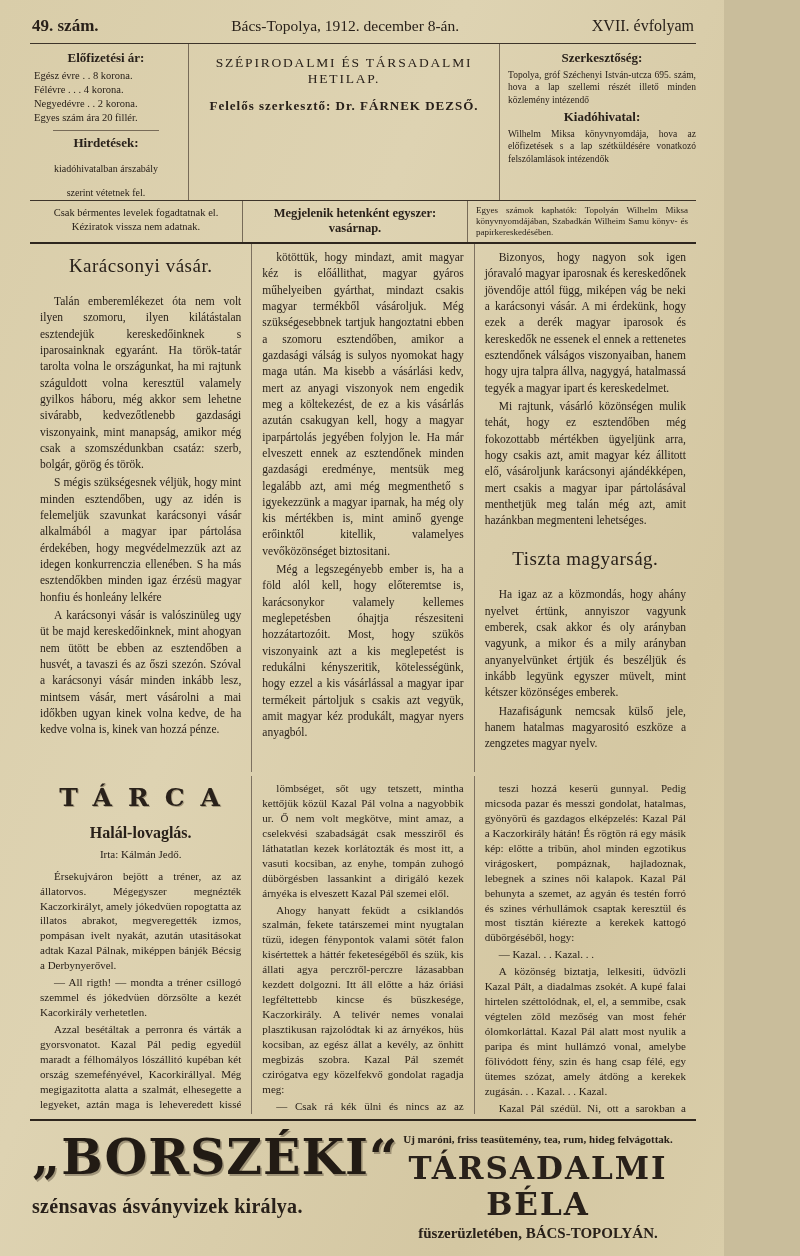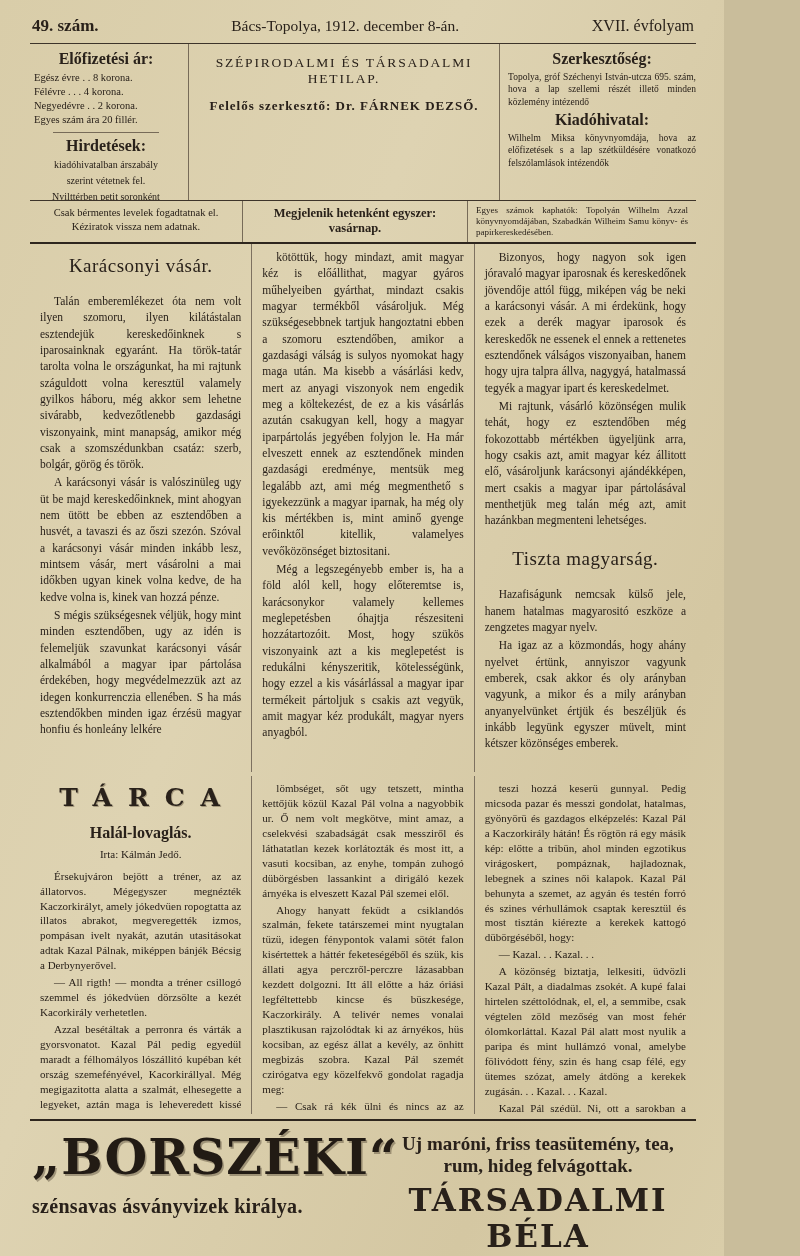--- a/index.html
+++ b/index.html
@@ -15,23 +15,23 @@
   .topline{display:flex;justify-content:space-between;align-items:baseline;padding:8px 2px 7px;}
   .topline .issue{font-size:17px;font-weight:bold;}
   .topline .dateline{font-size:15.5px;}
   .topline .volume{font-size:16px;}
   .rule{border-top:1.5px solid #3d342a;}
   
   .masthead{display:flex;height:156px;overflow:hidden;}
   .mh-left{width:152px;padding:4px 6px 0 0;}
   .mh-center{flex:1;border-left:1px solid #776b58;border-right:1px solid #776b58;padding:2px 8px 0;text-align:center;}
   .mh-right{width:188px;padding:4px 0 0 8px;}
-  .mh-heading{font-size:16px;font-weight:bold;text-align:center;margin:2px 0 3px;}
+  .mh-heading{font-size:13px;font-weight:bold;text-align:center;margin:2px 0 3px;}
   .rate-line{margin:0 0 1px;font-size:10.5px;line-height:1.25;text-align:left;padding-left:4px;}
-  .fine-line{margin:4px;font-size:10px;line-height:1.22;text-align:center;}
+  .fine-line{margin:12px;font-size:10px;line-height:1.22;text-align:center;}
   .mini-rule{border-top:1px solid #776b58;width:70%;margin:5px auto 4px;}
   .mh-small-just{font-size:9.5px;line-height:1.3;text-align:justify;margin:0 0 3px;}
   .paper-title-wrap{height:56px;margin-top:3px;}
   .paper-title{
     display:inline-block;white-space:nowrap;
     font-family:"DejaVu Serif","Liberation Serif",serif;
     font-weight:bold;font-size:30px;letter-spacing:.5px;color:#1f1812;
     transform:scaleY(1.55);transform-origin:center top;
   }
   .paper-subtitle{font-size:13.5px;letter-spacing:1.8px;margin-top:9px;font-weight:normal;}
@@ -58,21 +58,21 @@
     text-shadow:1px 1px 0 rgba(60,45,25,.35);
   }
   .tarca-title{text-align:center;font-size:16px;font-weight:bold;margin:0 0 3px;}
   .tarca-byline{text-align:center;font-size:11px;margin:0 0 7px;}
   
   .ads{display:flex;border-top:2.5px solid #2e261e;margin-top:5px;padding-top:12px;height:120px;overflow:hidden;}
   .ad-left{width:348px;padding-left:2px;}
   .ad-brand{font-family:"DejaVu Serif",serif;font-weight:bold;font-size:49px;line-height:1;letter-spacing:1px;color:#221b14;text-shadow:1.5px 1.5px 0 rgba(50,38,22,.35);}
   .ad-left-tagline{font-size:20px;font-weight:bold;margin-top:13px;letter-spacing:.3px;}
   .ad-right{flex:1;text-align:center;padding:0 2px;}
-  .ad-line{font-size:19px;font-weight:bold;margin:0 0 2px;}
+  .ad-line{font-size:11px;font-weight:bold;margin:0 0 2px;}
   .ad-name{font-size:31px;font-weight:bold;letter-spacing:2px;margin:5px 0 3px;font-family:"DejaVu Serif",serif;}
   .ad-sub{font-size:15px;font-weight:bold;}
 </style>
 </head>
 <body>
 
 <div class="page">
 
   <header class="topline">
     <span class="issue">49. szám.</span>
@@ -109,47 +109,47 @@
       <div class="mh-heading">Szerkesztőség:</div>
       <p class="mh-small-just">Topolya, gróf Széchenyi István-utcza 695. szám, hova a lap szellemi részét illető minden közlemény intézendő</p>
       <div class="mh-heading">Kiadóhivatal:</div>
       <p class="mh-small-just">Wilhelm Miksa könyvnyomdája, hova az előfizetések s a lap szétküldésére vonatkozó felszólamlások intézendők</p>
     </div>
   </section>
 
   <section class="mh-bottom">
     <div class="mhb-left">Csak bérmentes levelek fogadtatnak el. Kéziratok vissza nem adatnak.</div>
     <div class="mhb-center">Megjelenik hetenként egyszer: vasárnap.</div>
-    <div class="mhb-right">Egyes számok kaphatók: Topolyán Wilhelm Azzal könyvnyomdájában, Szabadkán Wilheim Samu könyv- és papirkereskedésében.</div>
+    <div class="mhb-right">Egyes számok kaphatók: Topolyán Wilhelm Miksa könyvnyomdájában, Szabadkán Wilheim Samu könyv- és papirkereskedésében.</div>
   </section>
 
   <main class="cols body-cols">
     <div class="col">
       <h1 class="article-title">Karácsonyi vásár.</h1>
       <div>
           <p class="para">Talán emberemlékezet óta nem volt ilyen szomoru, ilyen kilátástalan esztendejük kereskedőinknek s iparosainknak egyaránt. Ha török-tatár tarolta volna le országunkat, ha mi rajtunk száguldott volna keresztül valamely gyilkos háboru, még akkor sem lehetne sivárabb, kedvezőtlenebb gazdasági viszonyaink, mint manapság, amikor még csak a szomszédunkban csatáz: szerb, bolgár, görög és török.</p>
+          <p class="para">S mégis szükségesnek véljük, hogy mint minden esztendőben, ugy az idén is felemeljük szavunkat karácsonyi vásár alkalmából a magyar ipar pártolása érdekében, hogy megvédelmezzük azt az idegen konkurrenczia ellenében. S ha más esztendőkben minden igaz érzésü magyar honfiu és honleány lelkére</p>
           <p class="para">A karácsonyi vásár is valószinüleg ugy üt be majd kereskedőinknek, mint ahogyan nem ütött be ebben az esztendőben a husvét, a tavaszi és az őszi szezón. Szóval a karácsonyi vásár minden inkább lesz, mintsem vásár, mert vásárolni a mai időkben ugyan kinek volna kedve, de ha kedve volna is, kinek van hozzá pénze.</p>
-          <p class="para">S mégis szükségesnek véljük, hogy mint minden esztendőben, ugy az idén is felemeljük szavunkat karácsonyi vásár alkalmából a magyar ipar pártolása érdekében, hogy megvédelmezzük azt az idegen konkurrenczia ellenében. S ha más esztendőkben minden igaz érzésü magyar honfiu és honleány lelkére</p>
         </div>
     </div>
     <div class="col">
       <div>
           <p class="para">kötöttük, hogy mindazt, amit magyar kéz is előállithat, magyar gyáros műhelyeiben gyárthat, mindazt csakis magyar termékből vásároljuk. Még szükségesebbnek tartjuk hangoztatni ebben a szomoru esztendőben, amikor a gazdasági válság is sulyos nyomokat hagy maga után. Ma kisebb a vásárlási kedv, mert az anyagi viszonyok nem engedik meg a költekezést, de ez a kis vásárlás azután csakugyan kell, hogy a magyar iparpártolás jegyében folyjon le. Ha már elveszett ennek az esztendőnek minden gazdasági eredménye, mentsük meg legalább azt, ami még megmenthető s igyekezzünk a magyar iparnak, ha még oly kis mértékben is, mint aminő gyenge erőinktől kitellik, valamelyes vevőközönséget biztositani.</p>
           <p class="para">Még a legszegényebb ember is, ha a föld alól kell, hogy előteremtse is, karácsonykor valamely kellemes meglepetésben óhajtja részesiteni hozzátartozóit. Most, hogy szükös viszonyaink azt a kis meglepetést is redukálni kényszeritik, kötelességünk, hogy ezzel a kis vásárlással a magyar ipar termékeit pártoljuk s csakis azt vegyük, amit magyar kéz produkált, magyar nyers anyagból.</p>
         </div>
     </div>
     <div class="col">
       <div>
           <p class="para">Bizonyos, hogy nagyon sok igen jóravaló magyar iparosnak és kereskedőnek jövendője attól függ, miképen vág be neki a karácsonyi vásár. A mi érdekünk, hogy ezek a derék magyar iparosok és kereskedők ne essenek el ennek a rettenetes esztendőnek válságos viszonyaiban, hanem hogy ujra talpra állva, nagygyá, hatalmassá tegyék a magyar ipart és kereskedelmet.</p>
           <p class="para">Mi rajtunk, vásárló közönségen mulik tehát, hogy ez esztendőben még fokozottabb mértékben ügyeljünk arra, hogy csakis azt, amit magyar kéz állitott elő, vásároljunk karácsonyi ajándékképen, mert csakis a magyar ipar pártolásával menthetjük meg talán még azt, amit hazánkban megmenteni lehetséges.</p>
         </div>
       <h1 class="article-title second">Tiszta magyarság.</h1>
       <div>
+          <p class="para">Ha igaz az a közmondás, hogy ahány nyelvet értünk, annyiszor vagyunk emberek, csak akkor és oly arányban vagyunk, a mikor és a mily arányban anyanyelvünket értjük és beszéljük és inkább legyünk egyszer müvelt, mint kétszer közönséges emberek.</p>
           <p class="para">Hazafiságunk nemcsak külső jele, hanem hatalmas magyarositó eszköze a zengzetes magyar nyelv.</p>
-          <p class="para">Ha igaz az a közmondás, hogy ahány nyelvet értünk, annyiszor vagyunk emberek, csak akkor és oly arányban vagyunk, a mikor és a mily arányban anyanyelvünket értjük és beszéljük és inkább legyünk egyszer müvelt, mint kétszer közönséges emberek.</p>
         </div>
     </div>
   </main>
 
   <section class="cols tarca">
     <div class="col">
       <div class="tarca-ornament">TÁRCA</div>
       <h2 class="tarca-title">Halál-lovaglás.</h2>
       <div class="tarca-byline">Irta: Kálmán Jedő.</div>
       <div>

